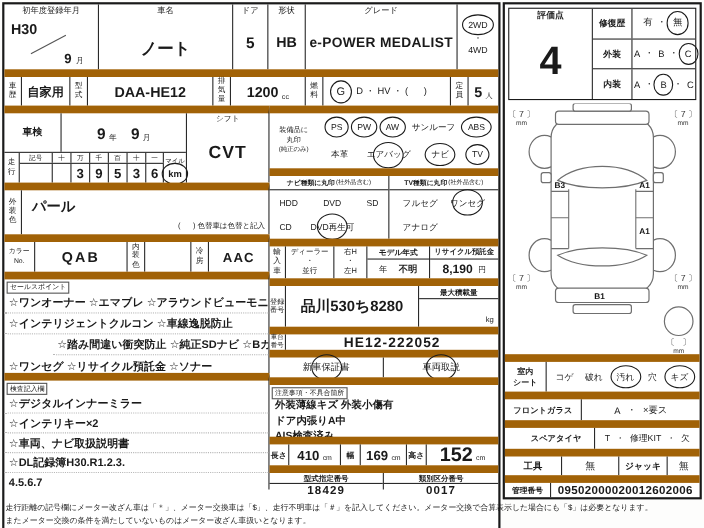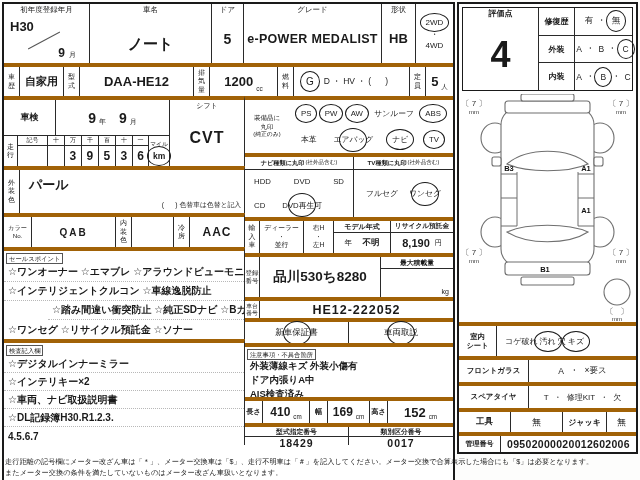--- a/index.html
+++ b/index.html
@@ -4,21 +4,21 @@
 <style>
 * { margin:0; padding:0; box-sizing:border-box; }
 html,body { width:640px; height:480px; }
 body { background:#fdfdfc; font-family:"Liberation Sans","DejaVu Sans",sans-serif; color:#1a1a1a; position:relative; overflow:hidden; }
 .abs { position:absolute; }
 .row { display:flex; }
 .col { display:flex; flex-direction:column; }
 .cen { display:flex; align-items:center; justify-content:center; }
 .br { border-right:1px solid #2a2a2a; }
 .bb { border-bottom:1px solid #2a2a2a; }
-.bt { border-top:4px solid #a16207; }
+.bt { border-top:7px solid #a16207; }
 .panel { position:absolute; border:2px solid #1a1a1a; background:#fff; }
 .hdr { font-size:7.5px; text-align:center; line-height:1.3; padding-top:1px; }
 .val { font-weight:600; }
 .vlab { display:flex; align-items:center; justify-content:center; font-size:7px; line-height:1.2; text-align:center; }
 .vlab > span { display:block; word-break:break-all; }
 .w1 { width:8px; }
 .w2 { width:14px; font-size:6.5px; }
 .tab { position:absolute; top:2px; left:2px; border:1px solid #555; font-size:6.3px; padding:0 2px; line-height:1.5; background:#fff; z-index:2; }
 .starline { font-size:10px; font-weight:600; padding-left:4px; display:flex; align-items:center; border-bottom:1px dotted #b8b8b8; white-space:nowrap; overflow:hidden; }
 .circled { position:relative; }
@@ -48,27 +48,27 @@
       <div class="abs" style="right:13px;bottom:3px;font-size:7px;">月</div>
     </div>
     <div class="br col" style="width:122px;gap:11px;">
       <div class="hdr">車名</div>
       <div class="cen val" style="flex:1;font-size:15px;">ノート</div>
     </div>
     <div class="br col" style="width:32px;">
       <div class="hdr">ドア</div>
       <div class="cen val" style="flex:1;font-size:14px;">5</div>
     </div>
+    <div class="br col" style="width:34px;">
+      <div class="hdr">形状</div>
+      <div class="cen val" style="flex:1;font-size:13px;">HB</div>
+    </div>
     <div class="br col" style="width:138px;">
       <div class="hdr">グレード</div>
       <div class="cen val" style="flex:1;font-size:12.5px;letter-spacing:.3px;">e-POWER MEDALIST</div>
-    </div>
-    <div class="br col" style="width:34px;">
-      <div class="hdr">形状</div>
-      <div class="cen val" style="flex:1;font-size:13px;">HB</div>
     </div>
     <div class="cen col" style="flex:1;gap:1px;font-size:8px;">
       <span class="cfit circled">2WD</span>
       <span>・</span>
       <span>4WD</span>
     </div>
   </div>
 
   <div class="abs row bt" style="left:0;top:59px;width:449px;height:33px;">
     <div class="vlab br" style="width:16px;">
@@ -157,21 +157,21 @@
       <div class="val" style="position:absolute;left:9px;top:6px;font-size:13px;">パール</div>
       <div style="position:absolute;right:3px;bottom:3px;font-size:6.8px;">(&nbsp;&nbsp;&nbsp;&nbsp;&nbsp;&nbsp;)&nbsp;色替車は色替と記入</div>
     </div>
   </div>
 
   <div class="abs row bt br" style="left:0;top:209px;width:241px;height:34px;">
     <div class="col cen br" style="width:28px;font-size:6.2px;line-height:1.35;">
       <span>カラー</span>
         <span>No.</span>
     </div>
-    <div class="cen val br" style="width:84px;font-size:10px;letter-spacing:2px;">QAB</div>
+    <div class="cen val br" style="width:84px;font-size:13px;letter-spacing:2px;">QAB</div>
     <div class="vlab br" style="width:16px;">
         <span class="w1">内装色</span>
       </div>
     <div class="cen val br" style="width:42px;font-size:11px;"></div>
     <div class="vlab br" style="width:16px;">
         <span class="w1">冷房</span>
       </div>
     <div class="cen val" style="flex:1;font-size:12px;letter-spacing:1px;">AAC</div>
   </div>
 
@@ -237,20 +237,23 @@
     </div>
     <div class="col" style="flex:1;">
       <div class="cen bb" style="height:13px;gap:1px;font-size:6.2px;font-weight:600;">
         <span>TV種類に丸印</span>
           <span style="font-weight:400;font-size:5.6px;">(社外品含む)</span>
       </div>
       <div class="row" style="flex:1;align-items:center;justify-content:space-between;padding:0 12px;font-size:7.8px;">
         <span>フルセグ</span>
         <span class="cspot circled">ワンセグ</span>
       </div>
+      <div class="row" style="flex:1;align-items:center;padding-left:12px;font-size:7.8px;">
+        <span>アナログ</span>
+      </div>
     </div>
   </div>
 
   <div class="abs row bt" style="left:241px;top:213px;width:208px;height:36px;">
     <div class="vlab br" style="width:15px;">
         <span class="w1">輸入車</span>
       </div>
     <div class="col cen br" style="width:44px;font-size:6.8px;line-height:1.25;">
       <span>ディーラー</span>
         <span>・</span>
@@ -321,21 +324,21 @@
       <span class="val" style="font-size:12px;">410</span>
       <span style="font-size:6.3px;align-self:flex-end;margin-bottom:3px;">cm</span>
     </div>
     <div class="cen br" style="width:18px;font-size:7.2px;font-weight:600;">幅</div>
     <div class="cen br" style="width:42px;gap:3px;">
       <span class="val" style="font-size:12px;">169</span>
       <span style="font-size:6.3px;align-self:flex-end;margin-bottom:3px;">cm</span>
     </div>
     <div class="cen br" style="width:18px;font-size:7.2px;font-weight:600;">高さ</div>
     <div class="cen" style="flex:1;gap:3px;">
-      <span class="val" style="font-size:13px;">152</span>
+      <span class="val" style="font-size:18px;">152</span>
       <span style="font-size:6.3px;align-self:flex-end;margin-bottom:3px;">cm</span>
     </div>
   </div>
 
   <div class="abs row bt" style="left:241px;top:419px;width:208px;height:22px;">
     <div class="col br" style="width:104px;">
       <div class="cen bb" style="height:10px;font-size:6.8px;font-weight:700;">型式指定番号</div>
       <div class="cen val" style="flex:1;font-size:10.5px;letter-spacing:1px;">18429</div>
     </div>
     <div class="col" style="flex:1;">
@@ -432,39 +435,39 @@
       <text class="tread" x="158" y="220" text-anchor="middle">〔&nbsp;&nbsp;&nbsp;〕</text>
       <text class="tread-u" x="158" y="227" text-anchor="middle">mm</text>
     </svg>
   </div>
 
   <div class="abs row bt" style="left:0;top:318px;width:177px;height:34px;">
     <div class="col cen br" style="width:38px;font-size:7.3px;font-weight:600;line-height:1.3;">
       <span>室内</span>
         <span>シート</span>
     </div>
-    <div class="row" style="flex:1;align-items:center;justify-content:flex-start;padding:0 8px;font-size:8px;">
+    <div class="row" style="flex:1;align-items:center;justify-content:space-between;padding:0 8px;font-size:8px;">
       <span>コゲ</span>
       <span>破れ</span>
       <span class="cfit circled">汚れ</span>
       <span>穴</span>
       <span class="cfit circled">キズ</span>
     </div>
   </div>
 
   <div class="abs row bt" style="left:0;top:352px;width:177px;height:26px;">
     <div class="cen br" style="width:70px;font-size:7.5px;font-weight:600;">フロントガラス</div>
     <div class="cen" style="flex:1;gap:6px;font-size:8.5px;">
       <span>A</span>
       <span>・</span>
       <span>×要ス</span>
     </div>
   </div>
 
-  <div class="abs row bt" style="left:0;top:378px;width:177px;height:26px;">
+  <div class="abs row bt" style="left:0;top:378px;width:177px;height:26px;padding-left:12px;">
     <div class="cen br" style="width:70px;font-size:7.5px;font-weight:600;">スペアタイヤ</div>
     <div class="cen" style="flex:1;gap:5px;font-size:8px;">
       <span>T</span>
       <span>・</span>
       <span>修理KIT</span>
       <span>・</span>
       <span>欠</span>
     </div>
   </div>
 

